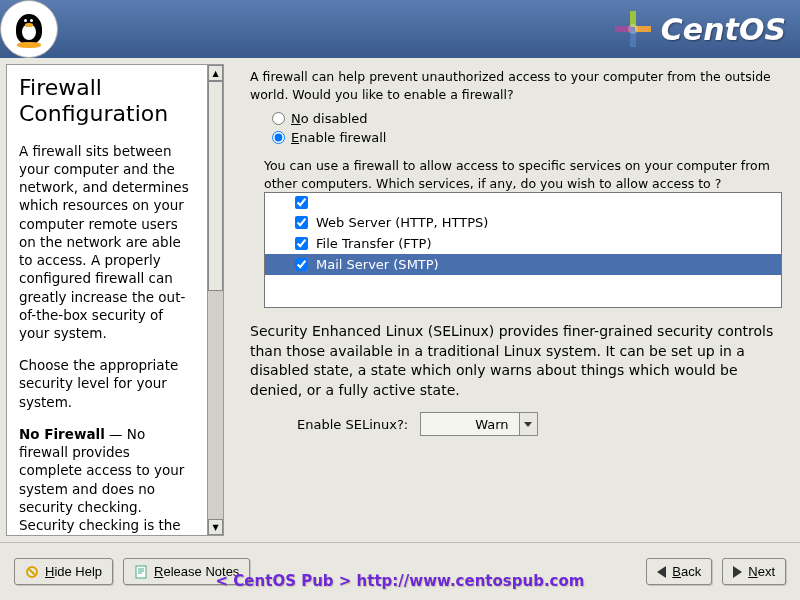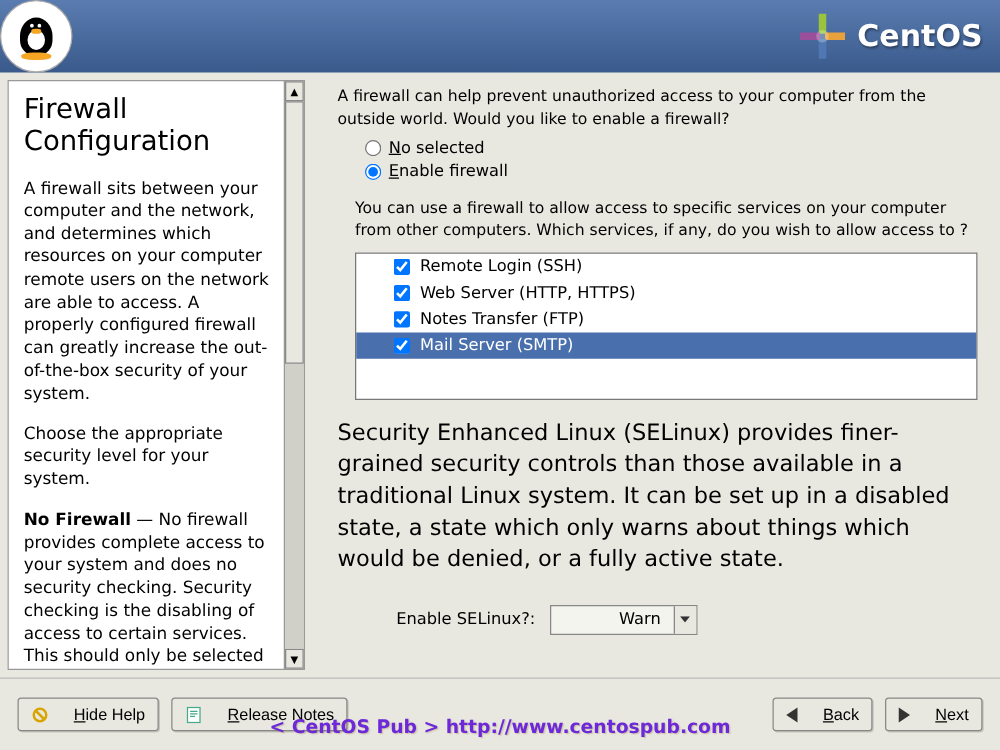--- a/index.html
+++ b/index.html
@@ -7,58 +7,58 @@
 
 .header { height: 58px; background: linear-gradient(180deg, #5a7cb0 0%, #3a5a8c 100%); position: relative; display: flex; align-items: center; justify-content: flex-end; padding-right: 14px; }
 .header-logo-circle { position: absolute; left: 0; top: 0; width: 58px; height: 58px; background: #fff; border-radius: 50%; display: flex; align-items: center; justify-content: center; border: 1px solid #aaa; }
 .tux { position: relative; width: 34px; height: 38px; }
 .tux-body { position: absolute; width: 26px; height: 30px; background: #000; border-radius: 50% 50% 40% 40%; left: 4px; top: 4px; }
 .tux-belly { position: absolute; width: 14px; height: 16px; background: #fff; border-radius: 50%; left: 10px; top: 14px; }
 .tux-beak { position: absolute; width: 8px; height: 4px; background: #f5a623; border-radius: 40%; left: 13px; top: 13px; }
 .tux-feet { position: absolute; width: 24px; height: 6px; background: #f5a623; border-radius: 40%; left: 5px; bottom: 0; }
 .tux-eye { position: absolute; width: 3px; height: 3px; background: #fff; border-radius: 50%; top: 9px; }
 .centos-brand { display: flex; align-items: center; gap: 8px; }
-.centos-text { color: #fff; font-size: 24px; font-weight: bold; text-shadow: 1px 1px 2px rgba(0,0,0,.4); }
+.centos-text { color: #fff; font-size: 30px; font-weight: bold; font-style: italic; text-shadow: 1px 1px 2px rgba(0,0,0,.4); }
 .centos-symbol { width: 40px; height: 40px; position: relative; }
 .centos-symbol svg { width: 100%; height: 100%; }
 
 .main { display: flex; height: 484px; }
 
-.help-col { width: 244px; padding: 6px 0 6px 6px; display: flex; }
+.help-col { width: 224px; padding: 6px 0 6px 6px; display: flex; }
 .help-box { flex: 1; background: #fff; border: 1px solid #999; padding: 10px 12px; overflow: hidden; position: relative; }
 .help-title { font-size: 22px; font-weight: normal; line-height: 1.2; margin-bottom: 14px; }
 .help-text p { font-size: 13.5px; line-height: 1.35; margin-bottom: 14px; }
 .help-scroll { width: 16px; background: #ddd; border: 1px solid #999; border-left: none; display: flex; flex-direction: column; }
 .scroll-btn { height: 16px; background: #e8e8e0; border: 1px solid #888; display: flex; align-items: center; justify-content: center; font-size: 8px; cursor: pointer; }
 .scroll-track { flex: 1; background: #d0d0c8; position: relative; }
 .scroll-thumb { position: absolute; top: 0; left: 0; right: 0; height: 48%; background: #e8e8e0; border: 1px solid #888; }
 
 .content-col { flex: 1; padding: 10px 18px 6px 20px; display: flex; flex-direction: column; }
 .intro { font-size: 12.5px; line-height: 1.4; margin-bottom: 6px; padding-left: 6px; }
 .radios { padding-left: 28px; margin-bottom: 10px; }
 .radio-row { display: flex; align-items: center; gap: 6px; font-size: 13px; padding: 2px 0; cursor: pointer; }
 .radio-row input { cursor: pointer; }
 .radio-row .ul { text-decoration: underline; }
 
 .services-wrap { padding-left: 20px; margin-bottom: 14px; }
-.services-intro { font-size: 12.5px; line-height: 1.4; margin-bottom: 10px; }
+.services-intro { font-size: 12.5px; line-height: 1.4; }
 .services-box { border: 1px solid #777; background: #fff; }
 .svc-row { display: flex; align-items: center; gap: 8px; padding: 3px 30px; font-size: 13px; cursor: pointer; }
 .svc-row.selected { background: #4a6fad; color: #fff; }
 .svc-row input { cursor: pointer; }
 .svc-spacer { height: 32px; }
 
-.selinux-intro { font-size: 18px; line-height: 1.4; padding-left: 6px; margin-bottom: 24px; }
+.selinux-intro { font-size: 14px; line-height: 1.4; padding-left: 6px; margin-bottom: 12px; }
 .selinux-row { display: flex; align-items: center; gap: 12px; padding-left: 6px; font-size: 13px; margin-left: 47px; }
 .dropdown { display: flex; align-items: center; border: 1px solid #888; background: #f4f4ee; padding-left: 44px; }
 .dropdown-val { padding: 3px 10px; min-width: 52px; }
 .dropdown-btn { width: 18px; height: 22px; border-left: 1px solid #888; display: flex; align-items: center; justify-content: center; background: #e8e8e0; cursor: pointer; }
 
 .footer { height: 58px; border-top: 1px solid #bbb; display: flex; align-items: center; padding: 0 14px; gap: 10px; position: relative; }
-.btn { display: flex; align-items: center; gap: 20px; padding: 5px 10px; background: #e8e8e0; border: 1px solid #888; border-radius: 3px; cursor: pointer; font-size: 13px; box-shadow: 1px 1px 0 rgba(0,0,0,.15); }
+.btn { display: flex; align-items: center; gap: 6px; padding: 5px 10px; background: #e8e8e0; border: 1px solid #888; border-radius: 3px; cursor: pointer; font-size: 13px; box-shadow: 1px 1px 0 rgba(0,0,0,.15); }
 .btn .mini-icon { width: 14px; height: 14px; display: flex; align-items: center; justify-content: center; font-size: 11px; }
 .footer-spacer { flex: 1; }
 .watermark { position: absolute; left: 50%; transform: translateX(-50%); bottom: 10px; color: #6d28d9; font-size: 15px; font-weight: bold; text-shadow: 1px 1px 1px rgba(120,80,0,.25); white-space: nowrap; pointer-events: none; }
 
 .arrow-left, .arrow-right { width: 0; height: 0; border-top: 6px solid transparent; border-bottom: 6px solid transparent; }
 .arrow-left { border-right: 9px solid #333; }
 .arrow-right { border-left: 9px solid #333; }
 </style>
 </head>
 <body>
@@ -105,42 +105,41 @@
         </div>
       <div class="scroll-btn">▼</div>
     </div>
   </div>
 
   <div class="content-col">
     <div class="intro">A firewall can help prevent unauthorized access to your computer from the outside world.  Would you like to enable a firewall?</div>
     <div class="radios">
       <label class="radio-row">
         <input type="radio" name="fw" style="">
-        <span><span class="ul">N</span><span>o selected</span></span>
+        <span><span class="ul">N</span><span>o disabled</span></span>
       </label>
       <label class="radio-row">
         <input type="radio" name="fw" checked="" style="">
         <span><span class="ul">E</span><span>nable firewall</span></span>
       </label>
     </div>
 
     <div class="services-wrap">
       <div class="services-intro">You can use a firewall to allow access to specific services on your computer from other computers. Which services, if any, do you wish to allow access to ?</div>
       <div class="services-box" id="services-box">
           <label class="svc-row">
             <input type="checkbox" checked="" style="">
-            <span>Remote Login (SSH)</span>
           </label>
           <label class="svc-row">
             <input type="checkbox" checked="" style="">
             <span>Web Server (HTTP, HTTPS)</span>
           </label>
           <label class="svc-row">
             <input type="checkbox" checked="" style="">
-            <span>Notes Transfer (FTP)</span>
+            <span>File Transfer (FTP)</span>
           </label>
           <label class="svc-row selected">
             <input type="checkbox" checked="" style="">
             <span>Mail Server (SMTP)</span>
           </label>
           <div class="svc-spacer"></div>
         </div>
     </div>
 
     <div class="selinux-intro">Security Enhanced Linux (SELinux) provides finer-grained security controls than those available in a traditional Linux system.  It can be set up in a disabled state, a state which only warns about things which would be denied, or a fully active state.</div>

